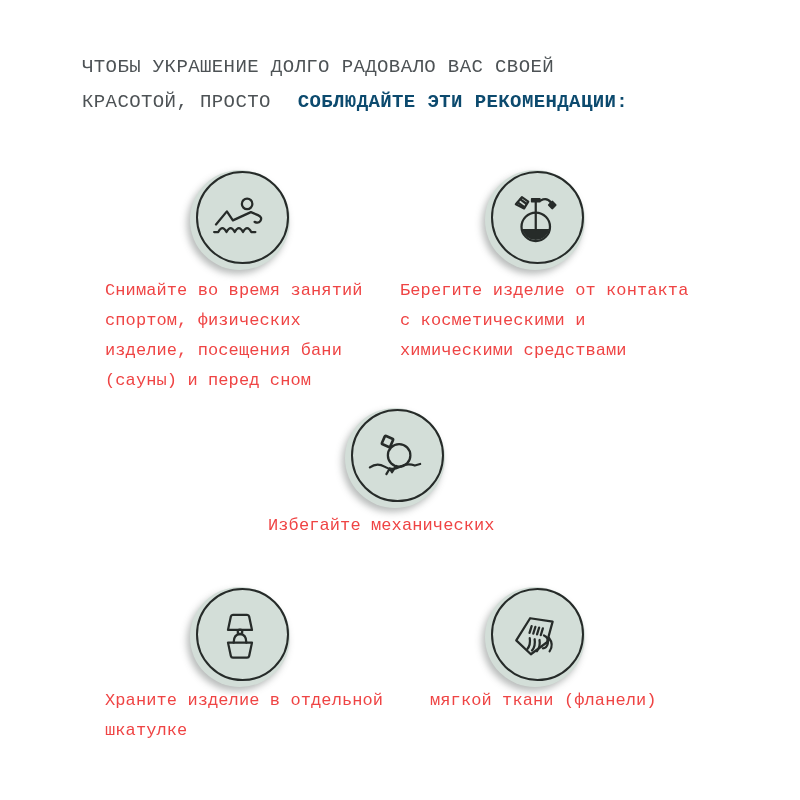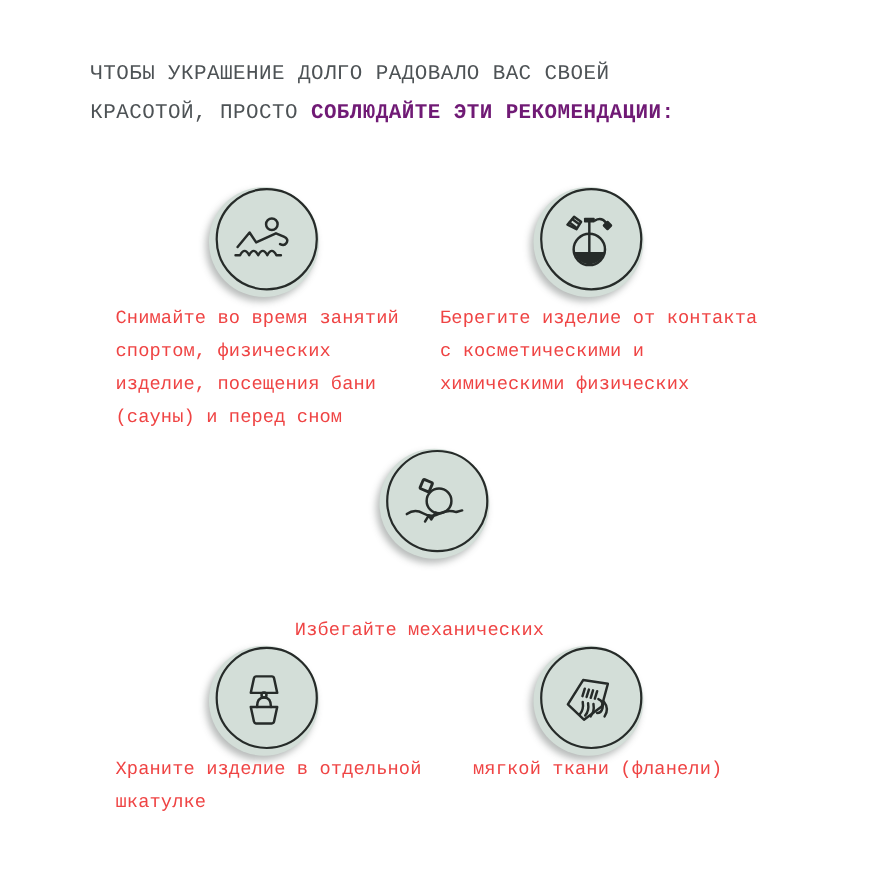--- a/index.html
+++ b/index.html
@@ -1,21 +1,21 @@
 <!DOCTYPE html>
 <html><head>
 <meta charset="utf-8">
 <style>
   html,body{margin:0;padding:0;background:#ffffff;}
   .page{position:relative;width:732px;height:800px;background:#ffffff;overflow:hidden;
         font-family:Liberation Mono, monospace;}
   .heading{position:absolute;left:82px;top:50px;width:660px;
            font-size:19px;line-height:35px;letter-spacing:0.4px;
            color:#4d5255;font-weight:400;text-transform:uppercase;}
-  .heading .bold{color:#701a75;font-weight:700;}
+  .heading .bold{color:#0c4a6e;font-weight:700;margin-left:15px;}
   .badge{position:absolute;width:100px;height:100px;border-radius:50%;
          background:#d3ded8;box-shadow:-3px 4px 7px rgba(70,80,75,0.38);}
   .ring{position:absolute;top:1px;right:1px;width:93px;height:93px;box-sizing:border-box;
         border:2.5px solid #262b29;border-radius:50%;}
   .icon{position:absolute;top:50%;left:50%;width:60px;height:60px;
         transform:translate(-50%,-50%);}
   .icon path,.icon circle,.icon rect{stroke:#262b29;stroke-width:3;fill:none;
         stroke-linecap:round;stroke-linejoin:round;}
   .icon .fill{fill:#262b29;stroke:none;}
   .icon .thick{stroke-width:3.5;}
@@ -55,33 +55,33 @@
       <rect class="fill" x="34.5" y="10.5" width="13" height="6" rx="1"></rect>
       <path d="M14.5 19 L22.5 9.5 L31 15.5 L25.5 24.5 Z"></path>
       <path d="M20.5 12.5 L28 18 M17 16.5 L24.5 22"></path>
       <path d="M47.5 14 Q56 9.5 61 16.5"></path>
       <rect class="fill" x="58.5" y="15.5" width="9" height="9" rx="1.5" transform="rotate(45 63 20)"></rect>
     </svg>
   </div>
   <div class="caption" style="left:400px;top:276px;">
     <div>Берегите изделие от контакта</div>
     <div>с косметическими и</div>
-    <div>химическими физических</div>
+    <div>химическими средствами</div>
   </div>
 
   <div class="badge" style="left:345px;top:408px;">
     <div class="ring"></div>
     <svg class="icon" viewBox="0 0 80 80">
       <circle cx="45.5" cy="36.5" r="15"></circle>
       <rect class="thick" x="24" y="12" width="12" height="12" rx="1.5" transform="rotate(23 30 18)"></rect>
       <path d="M6.5 52.5 Q16 45.5 26 51.5 Q36 57.5 46 52 Q56 46.5 66.5 50 L73.5 48"></path>
       <path d="M28.5 61.5 L33 54 L36 59 L41.5 50.5"></path>
     </svg>
   </div>
-  <div class="caption" style="left:268px;top:511px;margin-top:48px;">
+  <div class="caption" style="left:268px;top:511px;">
     <div>Избегайте механических</div>
   </div>
 
   <div class="badge" style="left:190px;top:587px;">
     <div class="ring"></div>
     <svg class="icon" viewBox="0 0 80 80">
       <path d="M30.5 10.5 h19 q2.2 0 2.7 2.2 L56 30.5 h-32 L27.8 12.7 q0.5 -2.2 2.7 -2.2 z"></path>
       <path d="M24 47.5 h32 l-3.8 17.8 q-0.5 2.2 -2.7 2.2 h-19 q-2.2 0 -2.7 -2.2 z"></path>
       <path d="M31.5 47.5 q0 -11.5 8.5 -11.5 q8.5 0 8.5 11.5"></path>
       <circle cx="40" cy="33" r="3"></circle>

